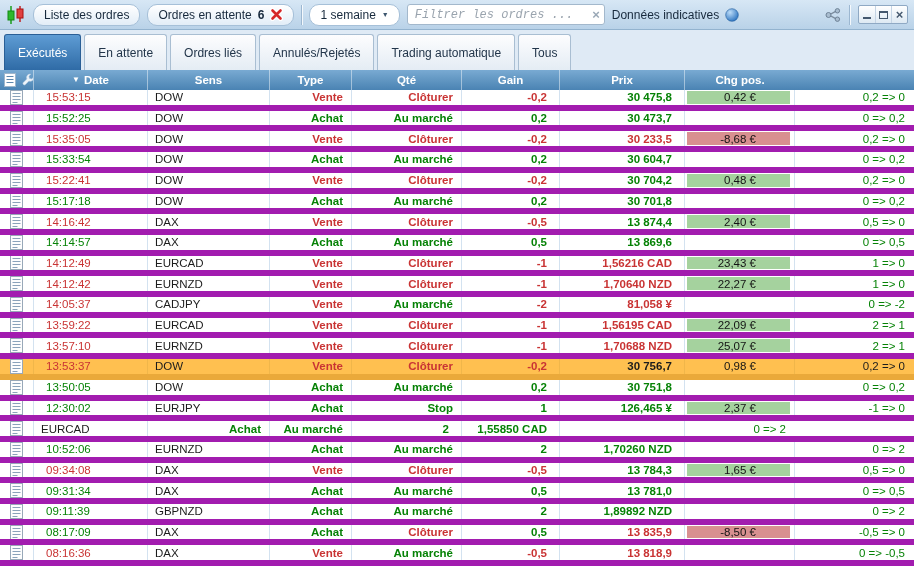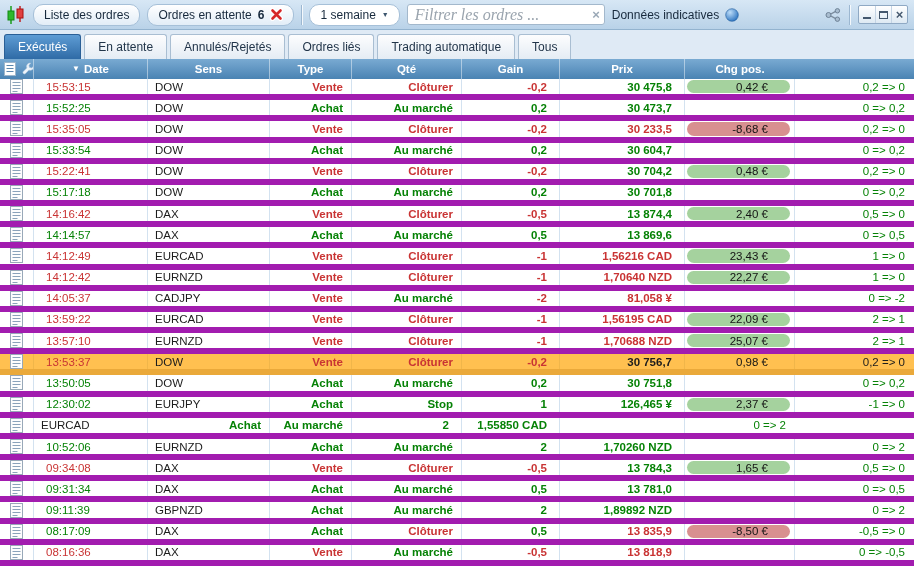--- a/index.html
+++ b/index.html
@@ -11,36 +11,36 @@
   }
   .app { width: 914px; height: 566px; display: flex; flex-direction: column; }
 
   
   .toolbar { flex: 0 0 30px; background: linear-gradient(#d7e7f5,#b9d2e8); border-bottom: 1px solid #93b3cf; display: flex; align-items: center; padding: 0 6px; gap: 7px; }
   .tb-btn { display: flex; align-items: center; gap: 6px; height: 22px; padding: 0 10px; background: linear-gradient(#ffffff,#e2edf7); border: 1px solid #a6c0d8; border-radius: 10px; font-size: 12px; color: #17293c; cursor: pointer; white-space: nowrap; }
   .tb-sep { width: 1px; height: 20px; background: #9cb7d1; box-shadow: 1px 0 0 rgba(255,255,255,.8); }
   .count { font-weight: bold; }
   .dd-arrow { font-size: 7px; color: #3d566e; }
   .filter-wrap { position: relative; }
-  .filter-wrap input { width: 198px; height: 21px; border: 1px solid #a3b8cc; border-radius: 3px; padding: 0 18px 0 7px; font-size: 16px; font-style: italic; color: #737373; font-family: Liberation Serif, serif; }
+  .filter-wrap input { width: 198px; height: 21px; border: 1px solid #a3b8cc; border-radius: 3px; padding: 0 18px 0 7px; font-size: 12px; font-style: italic; color: #737373; font-family: Liberation Mono, monospace; }
   .filter-wrap input::placeholder { color: #9aa4ae; font-style: italic; }
   .filter-clear { position: absolute; right: 5px; top: 50%; transform: translateY(-52%); color: #9aa8b6; font-size: 13px; font-weight: bold; cursor: pointer; line-height: 1; }
   .indicative { display: flex; align-items: center; gap: 6px; font-size: 12px; color: #17293c; }
   .tb-right { margin-left: auto; display: flex; align-items: center; gap: 8px; }
   .icon-btn { display: flex; align-items: center; cursor: pointer; }
   .win-group { display: flex; align-items: center; height: 19px; background: linear-gradient(#ffffff,#dde9f3); border: 1px solid #8fa9c4; border-radius: 2px; }
   .win-btn { width: 16px; height: 17px; display: flex; align-items: center; justify-content: center; cursor: pointer; }
   .win-btn + .win-btn { border-left: 1px solid #c4d4e4; }
   .min-glyph { width: 8px; height: 2px; background: #44586e; display: block; margin-top: 6px; }
   .max-glyph { width: 9px; height: 8px; border: 1px solid #44586e; border-top-width: 2px; display: block; }
   .close-glyph { font-size: 13px; font-weight: bold; color: #44586e; line-height: 1; }
 
   
   .tabs { flex: 0 0 29px; background: #dfeaf5; display: flex; align-items: flex-end; padding: 4px 4px 0 4px; gap: 3px; }
-  .tab { height: 25px; padding: 0 13px; display: flex; align-items: center; font-size: 12px; color: #22354a; background: linear-gradient(#fdfdfe,#e4ecf4); border: 1px solid #a9bed2; border-bottom: none; border-radius: 3px 3px 0 0; cursor: pointer; white-space: nowrap; }
+  .tab { height: 36px; padding: 0 13px; display: flex; align-items: center; font-size: 12px; color: #22354a; background: linear-gradient(#fdfdfe,#e4ecf4); border: 1px solid #a9bed2; border-bottom: none; border-radius: 3px 3px 0 0; cursor: pointer; white-space: nowrap; }
   .tab.active { background: linear-gradient(#5e9cd4,#2f6ba6); color: #fff; border-color: #2a5f96; font-weight: normal; }
 
   
   .table { flex: 1 1 auto; display: flex; flex-direction: column; min-height: 0; }
   .thead { flex: 0 0 20px; background: linear-gradient(#79aad2,#4a83b3); display: grid; grid-template-columns: var(--cols); }
   .hcell { display: flex; align-items: center; justify-content: center; gap: 4px; color: #fff; font-size: 11.5px; font-weight: bold; border-right: 1px solid rgba(255,255,255,.45); overflow: hidden; cursor: pointer; }
   .hcell:last-child { border-right: none; }
   .h-icons { justify-content: flex-start; padding-left: 4px; gap: 5px; cursor: default; }
   .sort { font-size: 8px; line-height: 1; }
 
@@ -50,21 +50,21 @@
   .row.hl .cell { border-right-color: #f0b64a; }
   .cell { display: flex; align-items: center; font-size: 11.5px; color: #1c1c1c; border-right: 1px solid #d3e2f0; padding: 0 4px; overflow: hidden; white-space: nowrap; }
   .cell:last-child { border-right: none; }
   .c-icon { justify-content: center; padding: 0; }
   .c-date { padding-left: 12px; }
   .c-code { padding-left: 7px; }
   .c-sens, .c-type { justify-content: flex-end; padding-right: 8px; font-weight: bold; }
   .c-qty, .c-price { justify-content: flex-end; padding-right: 12px; font-weight: bold; }
   .c-chg { justify-content: flex-end; padding-right: 9px; }
   .c-gain { padding: 0; }
-  .gain-badge { flex: 1; align-self: stretch; display: flex; align-items: center; justify-content: flex-end; padding-right: 22px; margin: 1px 4px 1px 2px; color: #141414; border-radius: 8px; }
+  .gain-badge { flex: 1; align-self: stretch; display: flex; align-items: center; justify-content: flex-end; padding-right: 34px; margin: 1px 4px 1px 2px; color: #141414; }
   .gain-badge.pos { background: var(--gainpos); }
   .gain-badge.neg { background: var(--gainneg); }
   .red { color: var(--sell); }
   .green { color: var(--buy); }
   .dark { color: #1c1c1c; }
   .doc-ico { display: flex; }
 </style>
 </head>
 <body>
 
@@ -137,22 +137,22 @@
         <span class="win-btn">
           <span class="close-glyph">×</span>
         </span>
       </div>
     </div>
   </div>
 
   <div class="tabs">
       <div class="tab active">Exécutés</div>
       <div class="tab">En attente</div>
+      <div class="tab">Ordres liés</div>
       <div class="tab">Annulés/Rejetés</div>
-      <div class="tab">Ordres liés</div>
       <div class="tab">Trading automatique</div>
       <div class="tab">Tous</div>
     </div>
 
   <div class="table">
     <div class="thead">
       <div class="hcell h-icons">
         <span class="doc-ico">
           <svg width="12" height="14" viewBox="0 0 12 14">
             <rect x="0.5" y="0.5" width="11" height="13" fill="#ffffff" stroke="#9fb6cb"></rect>

